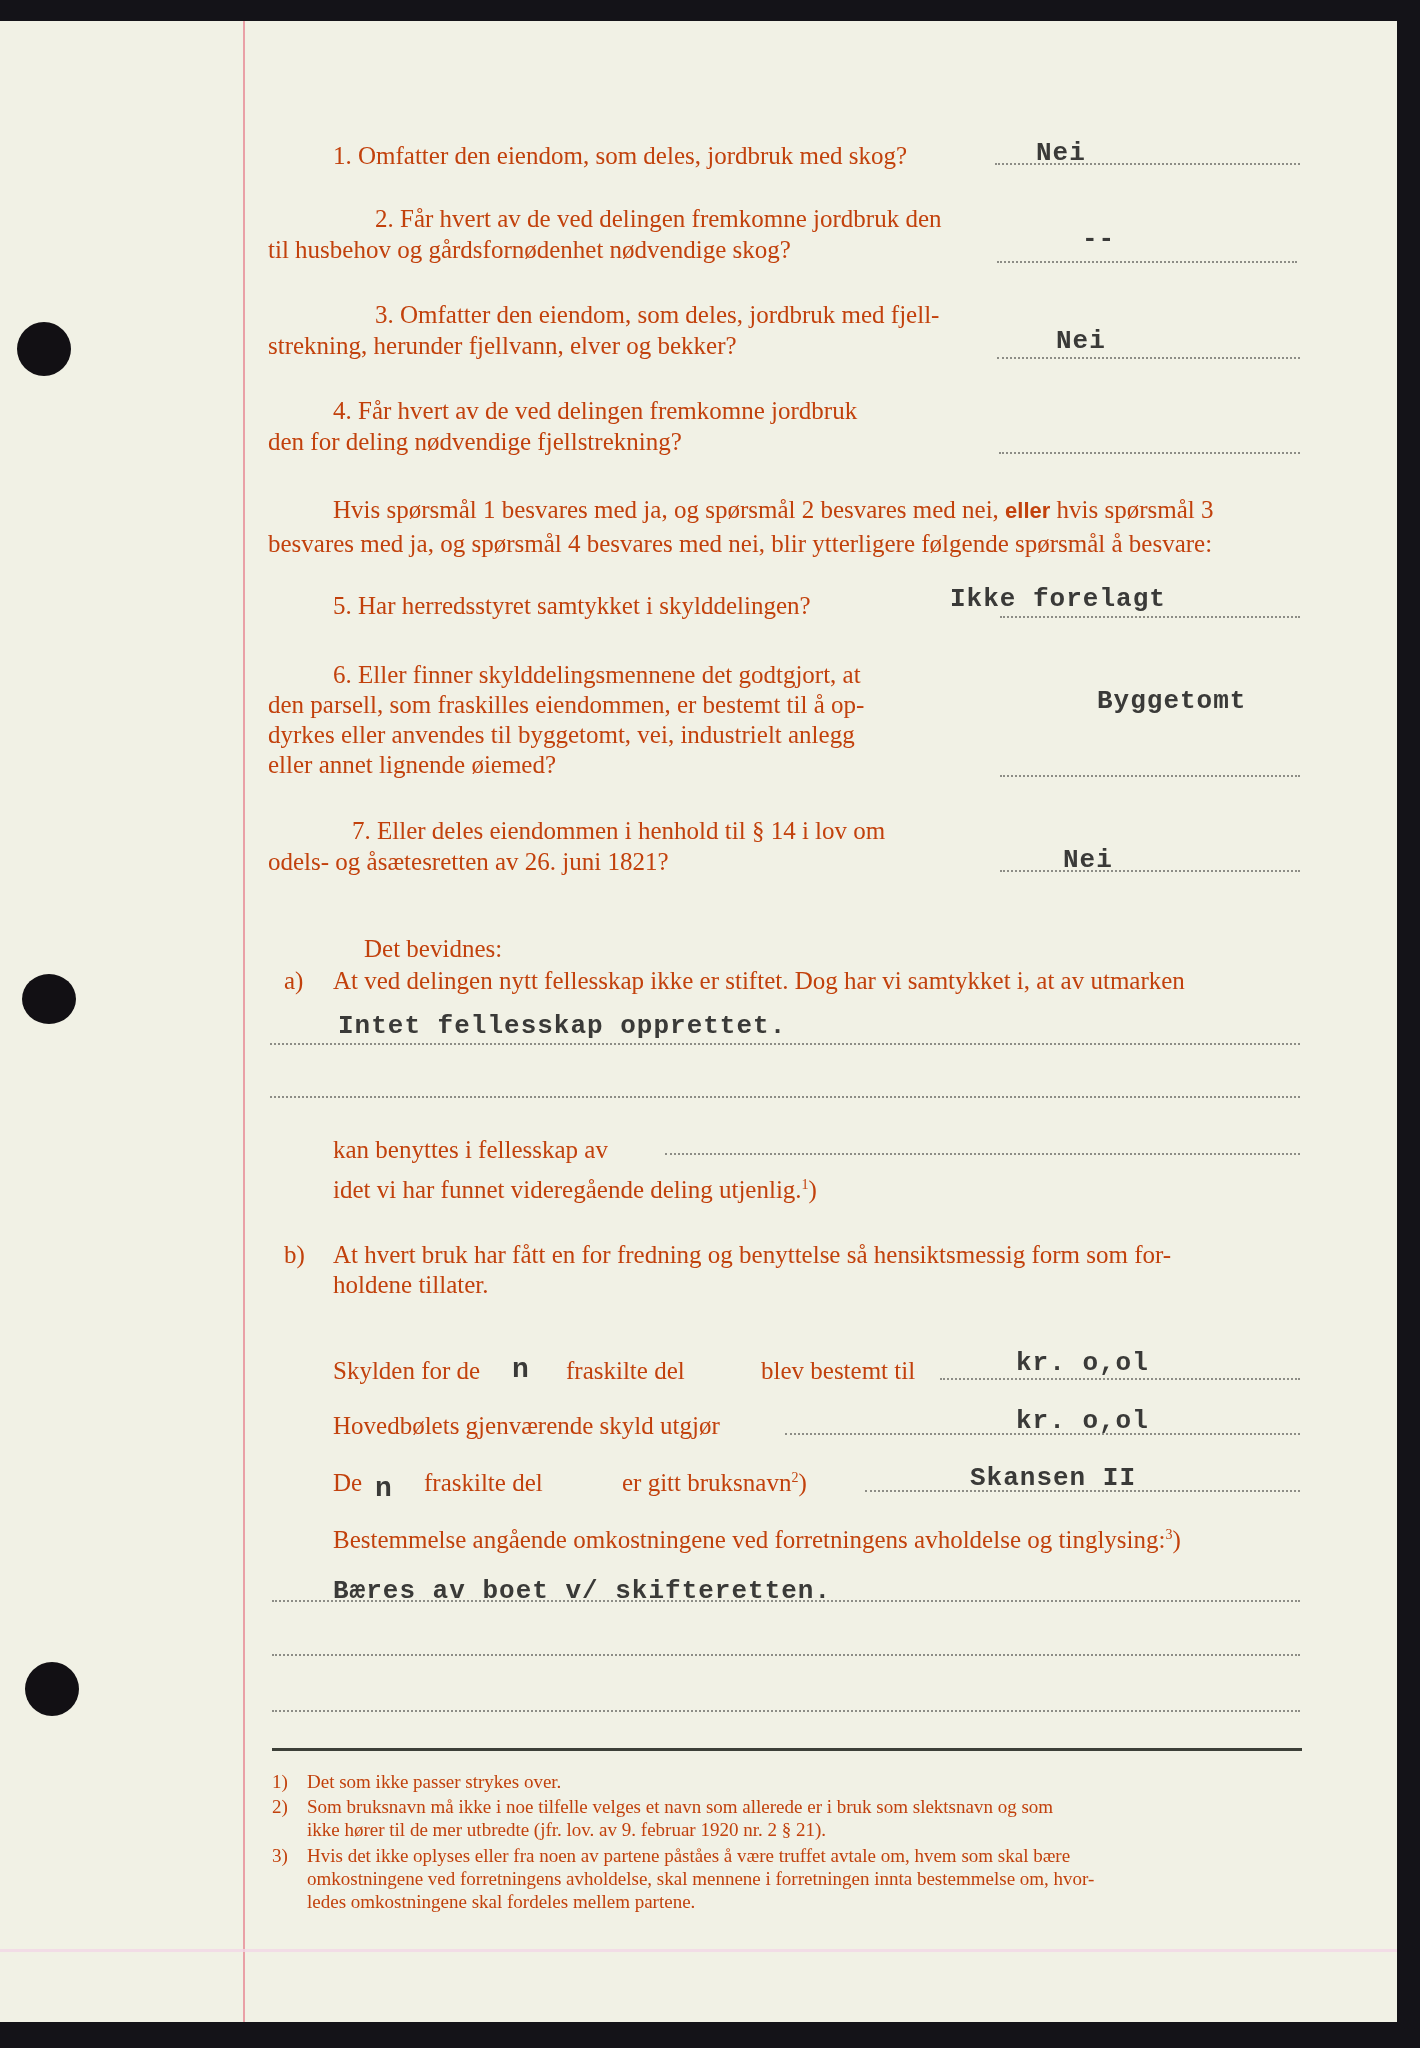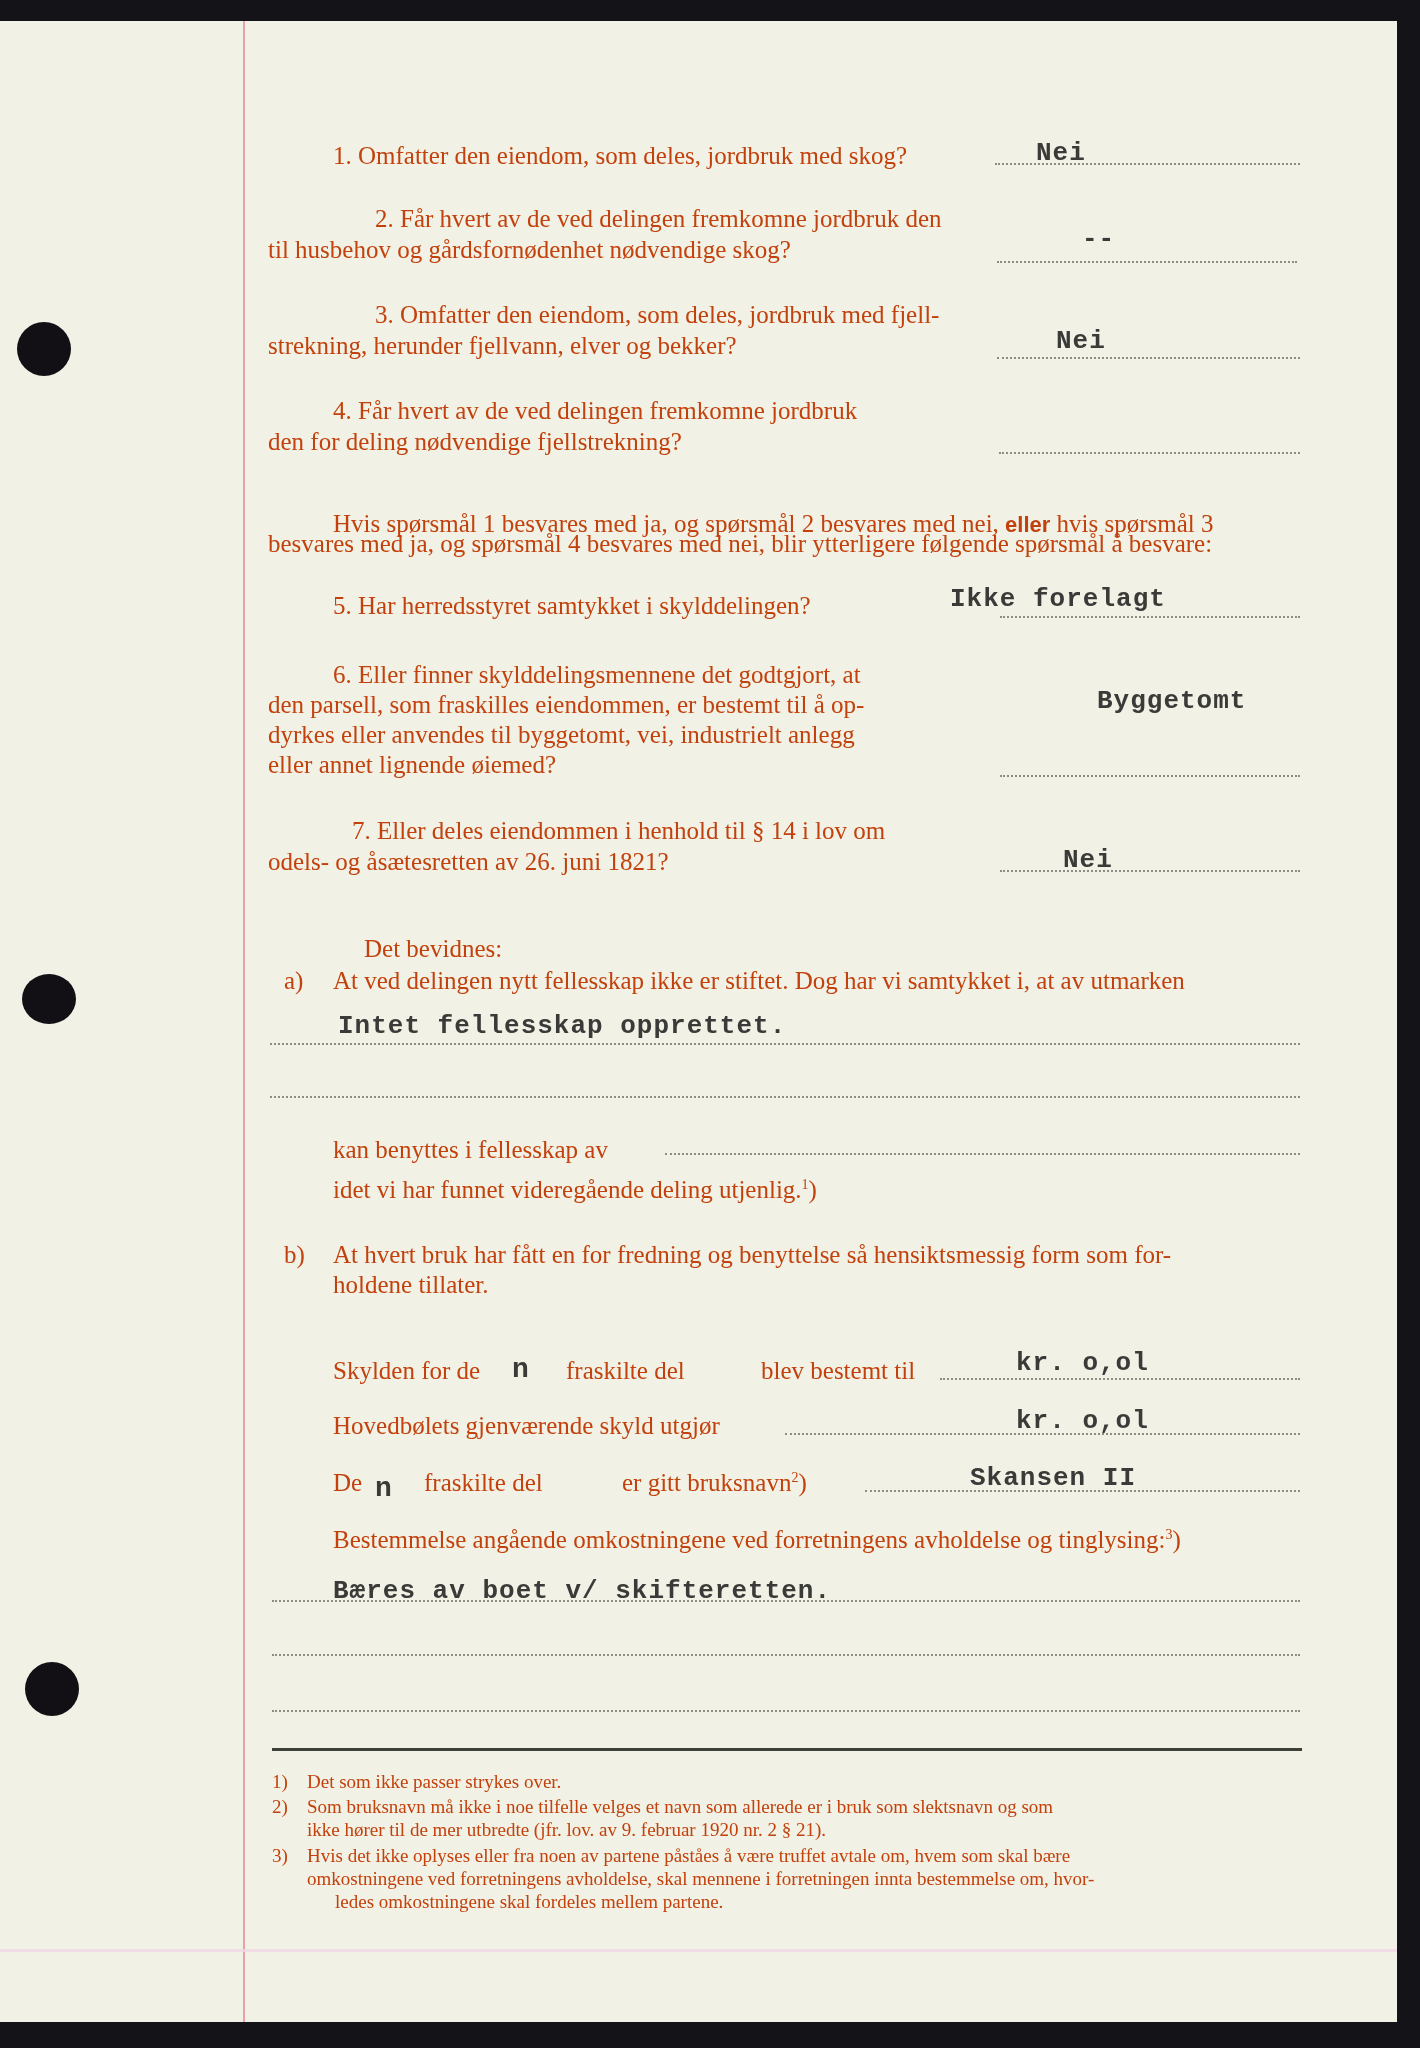--- a/index.html
+++ b/index.html
@@ -71,21 +71,21 @@
 <div class="t" style="left:375px;top:302px;">3.  Omfatter den eiendom, som deles, jordbruk med fjell-</div>
 <div class="t" style="left:268px;top:333px;">strekning, herunder fjellvann, elver og bekker?</div>
 <div class="typed" style="left:1056px;top:328px;">Nei</div>
 <div class="dots" style="left:997px;top:357px;width:303px;"></div>
 
 <div class="t" style="left:333px;top:398px;">4.  Får hvert av de ved delingen fremkomne jordbruk</div>
 <div class="t" style="left:268px;top:429px;">den for deling nødvendige fjellstrekning?</div>
 <div class="typed" style="left:1056px;top:420px;"></div>
 <div class="dots" style="left:999px;top:452px;width:301px;"></div>
 
-<div class="t" style="left:333px;top:511px;">
+<div class="t" style="left:333px;top:497px;">
   <span>Hvis spørsmål 1 besvares med ja, og spørsmål 2 besvares med nei,</span>
   <span class="bold">eller</span>
   <span>hvis spørsmål 3</span>
 </div>
 <div class="t" style="left:268px;top:531px;">besvares med ja, og spørsmål 4 besvares med nei, blir ytterligere følgende spørsmål å besvare:</div>
 
 <div class="t" style="left:333px;top:593px;">5. Har herredsstyret samtykket i skylddelingen?</div>
 <div class="typed" style="left:938px;top:586px;margin-left:12px;">Ikke forelagt</div>
 <div class="dots" style="left:1000px;top:616px;width:300px;"></div>
 
@@ -153,13 +153,13 @@
 <div class="t fn" style="left:272px;top:1772px;">1)</div>
 <div class="t fn" style="left:307px;top:1772px;">Det som ikke passer strykes over.</div>
 
 <div class="t fn" style="left:272px;top:1797px;">2)</div>
 <div class="t fn" style="left:307px;top:1797px;">Som bruksnavn må ikke i noe tilfelle velges et navn som allerede er i bruk som slektsnavn og som</div>
 <div class="t fn" style="left:307px;top:1820px;">ikke hører til de mer utbredte (jfr. lov. av 9. februar 1920 nr. 2 § 21).</div>
 
 <div class="t fn" style="left:272px;top:1846px;">3)</div>
 <div class="t fn" style="left:307px;top:1846px;">Hvis det ikke oplyses eller fra noen av partene påståes å være truffet avtale om, hvem som skal bære</div>
 <div class="t fn" style="left:307px;top:1869px;">omkostningene ved forretningens avholdelse, skal mennene i forretningen innta bestemmelse om, hvor-</div>
-<div class="t fn" style="left:307px;top:1892px;margin-left:28px;">ledes omkostningene skal fordeles mellem partene.</div>
+<div class="t fn" style="left:307px;top:1892px;">ledes omkostningene skal fordeles mellem partene.</div>
 
 </body></html>

